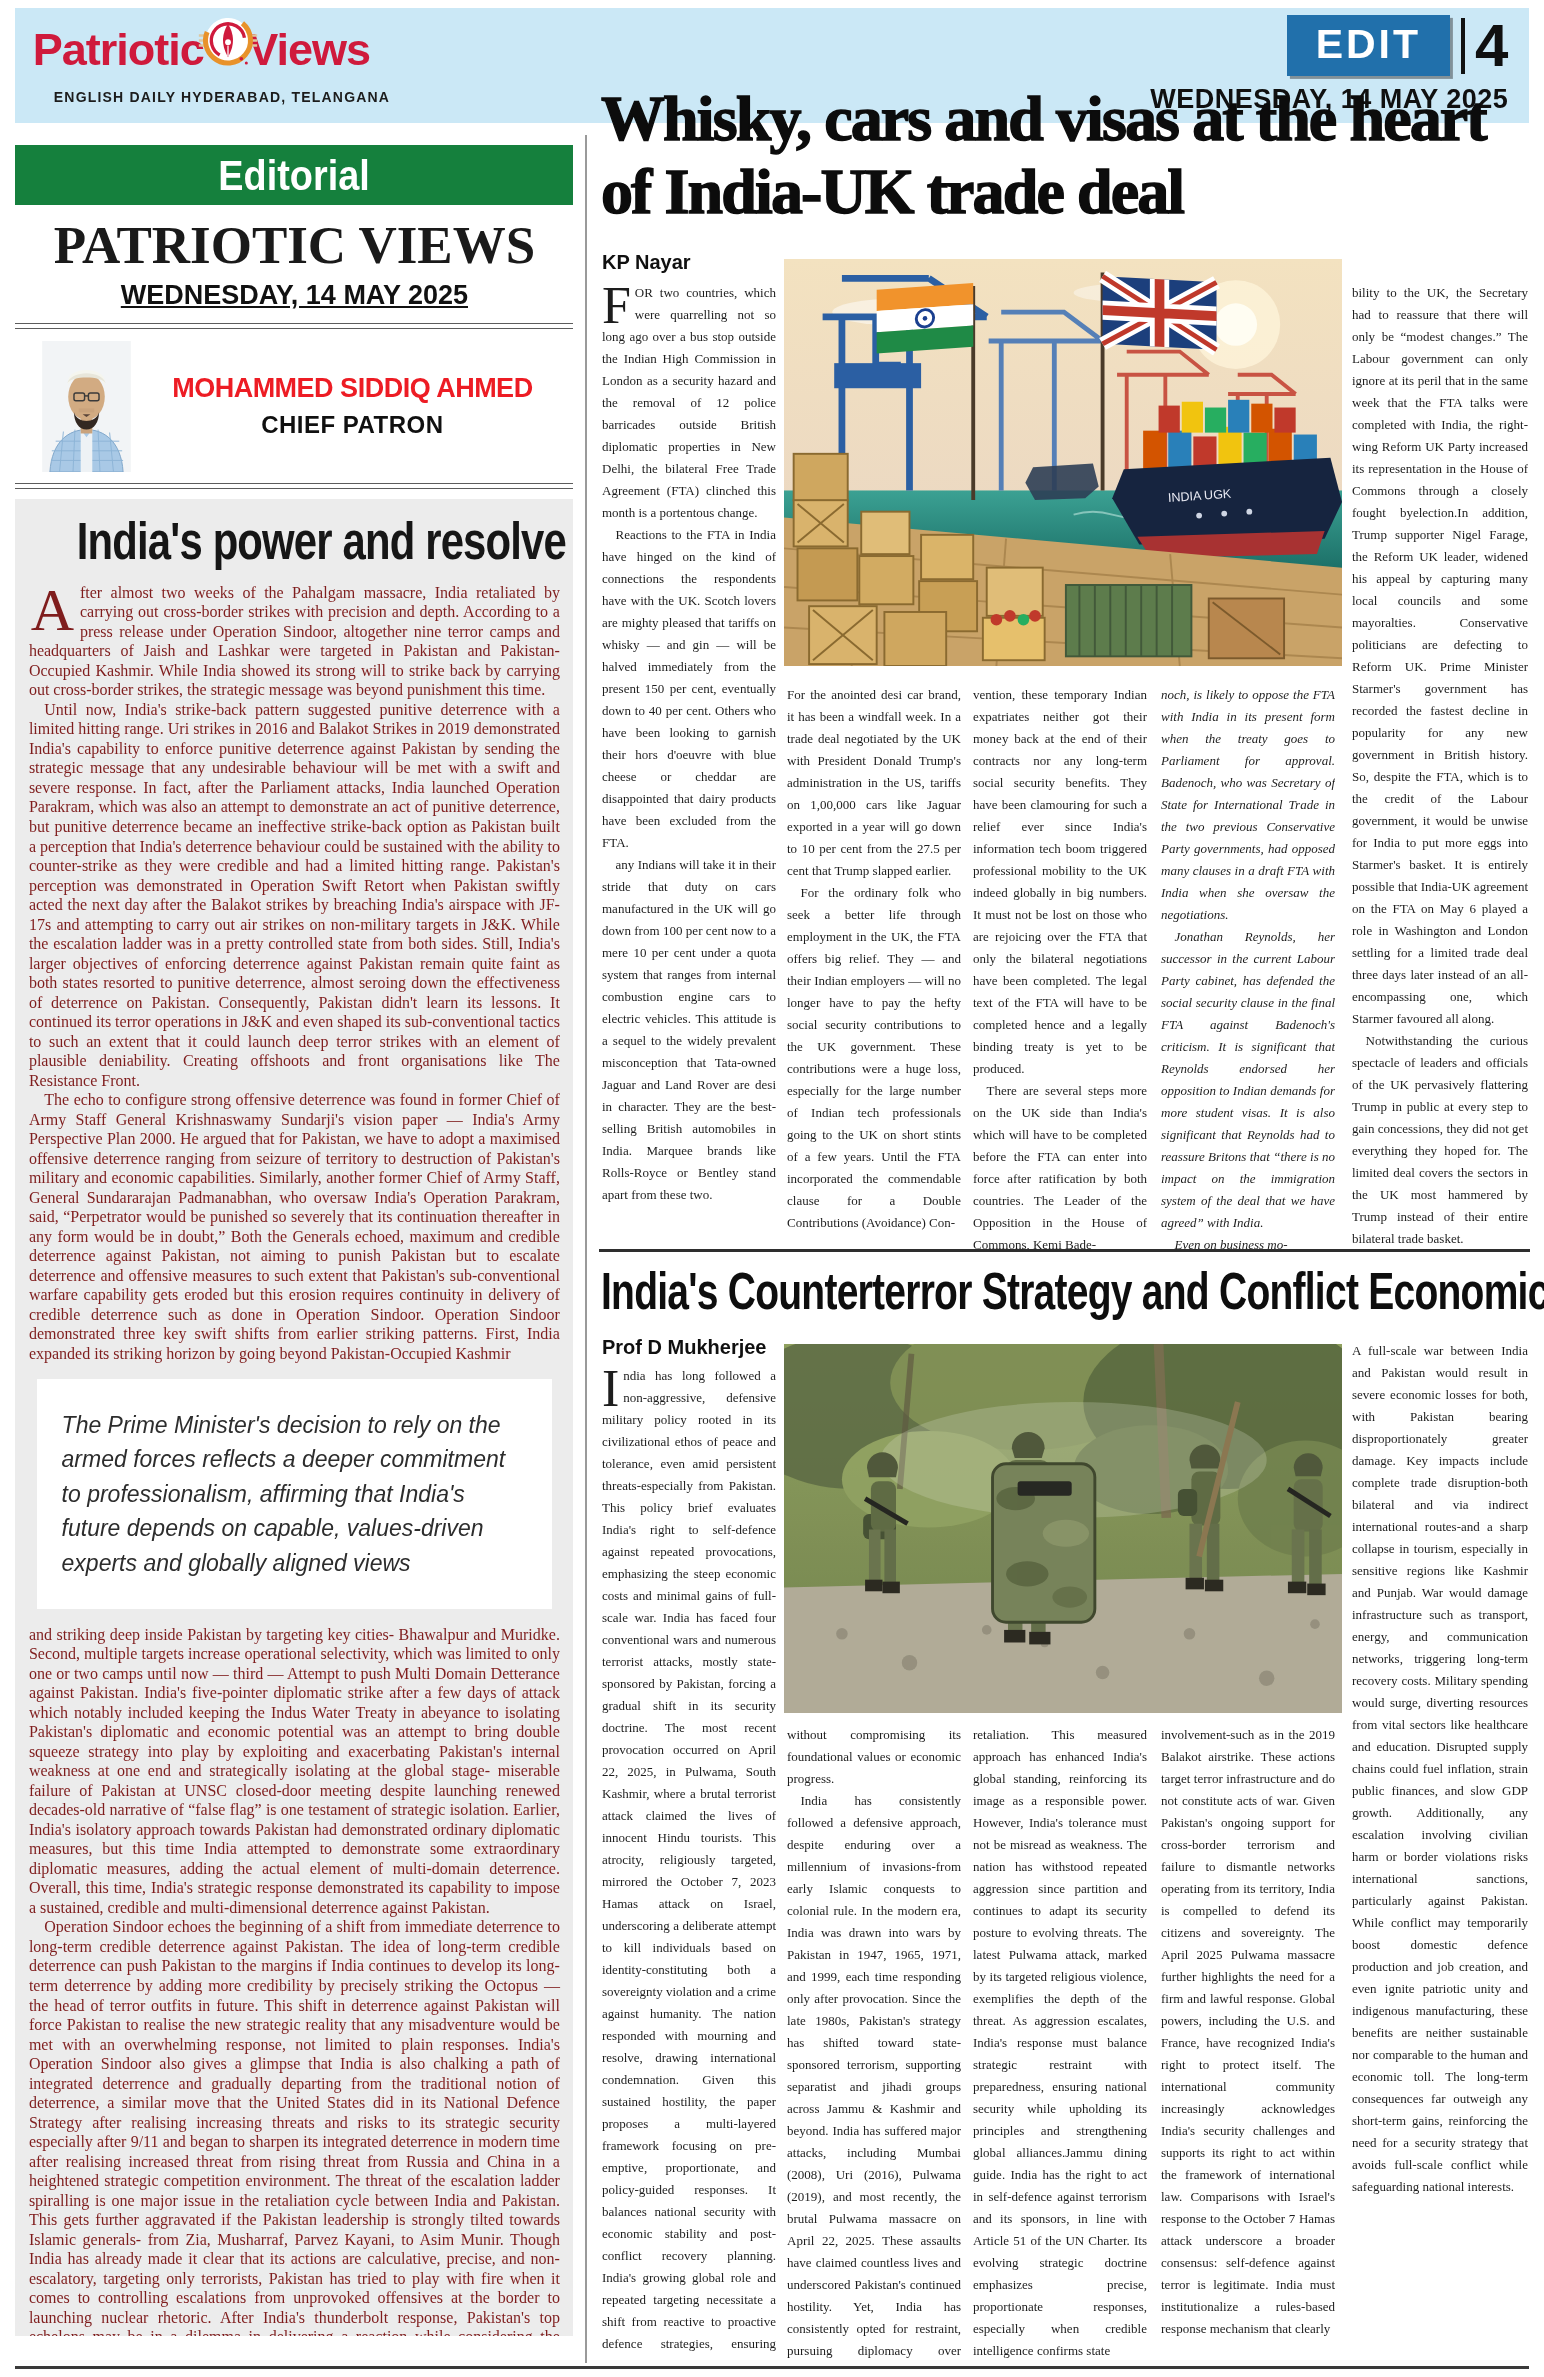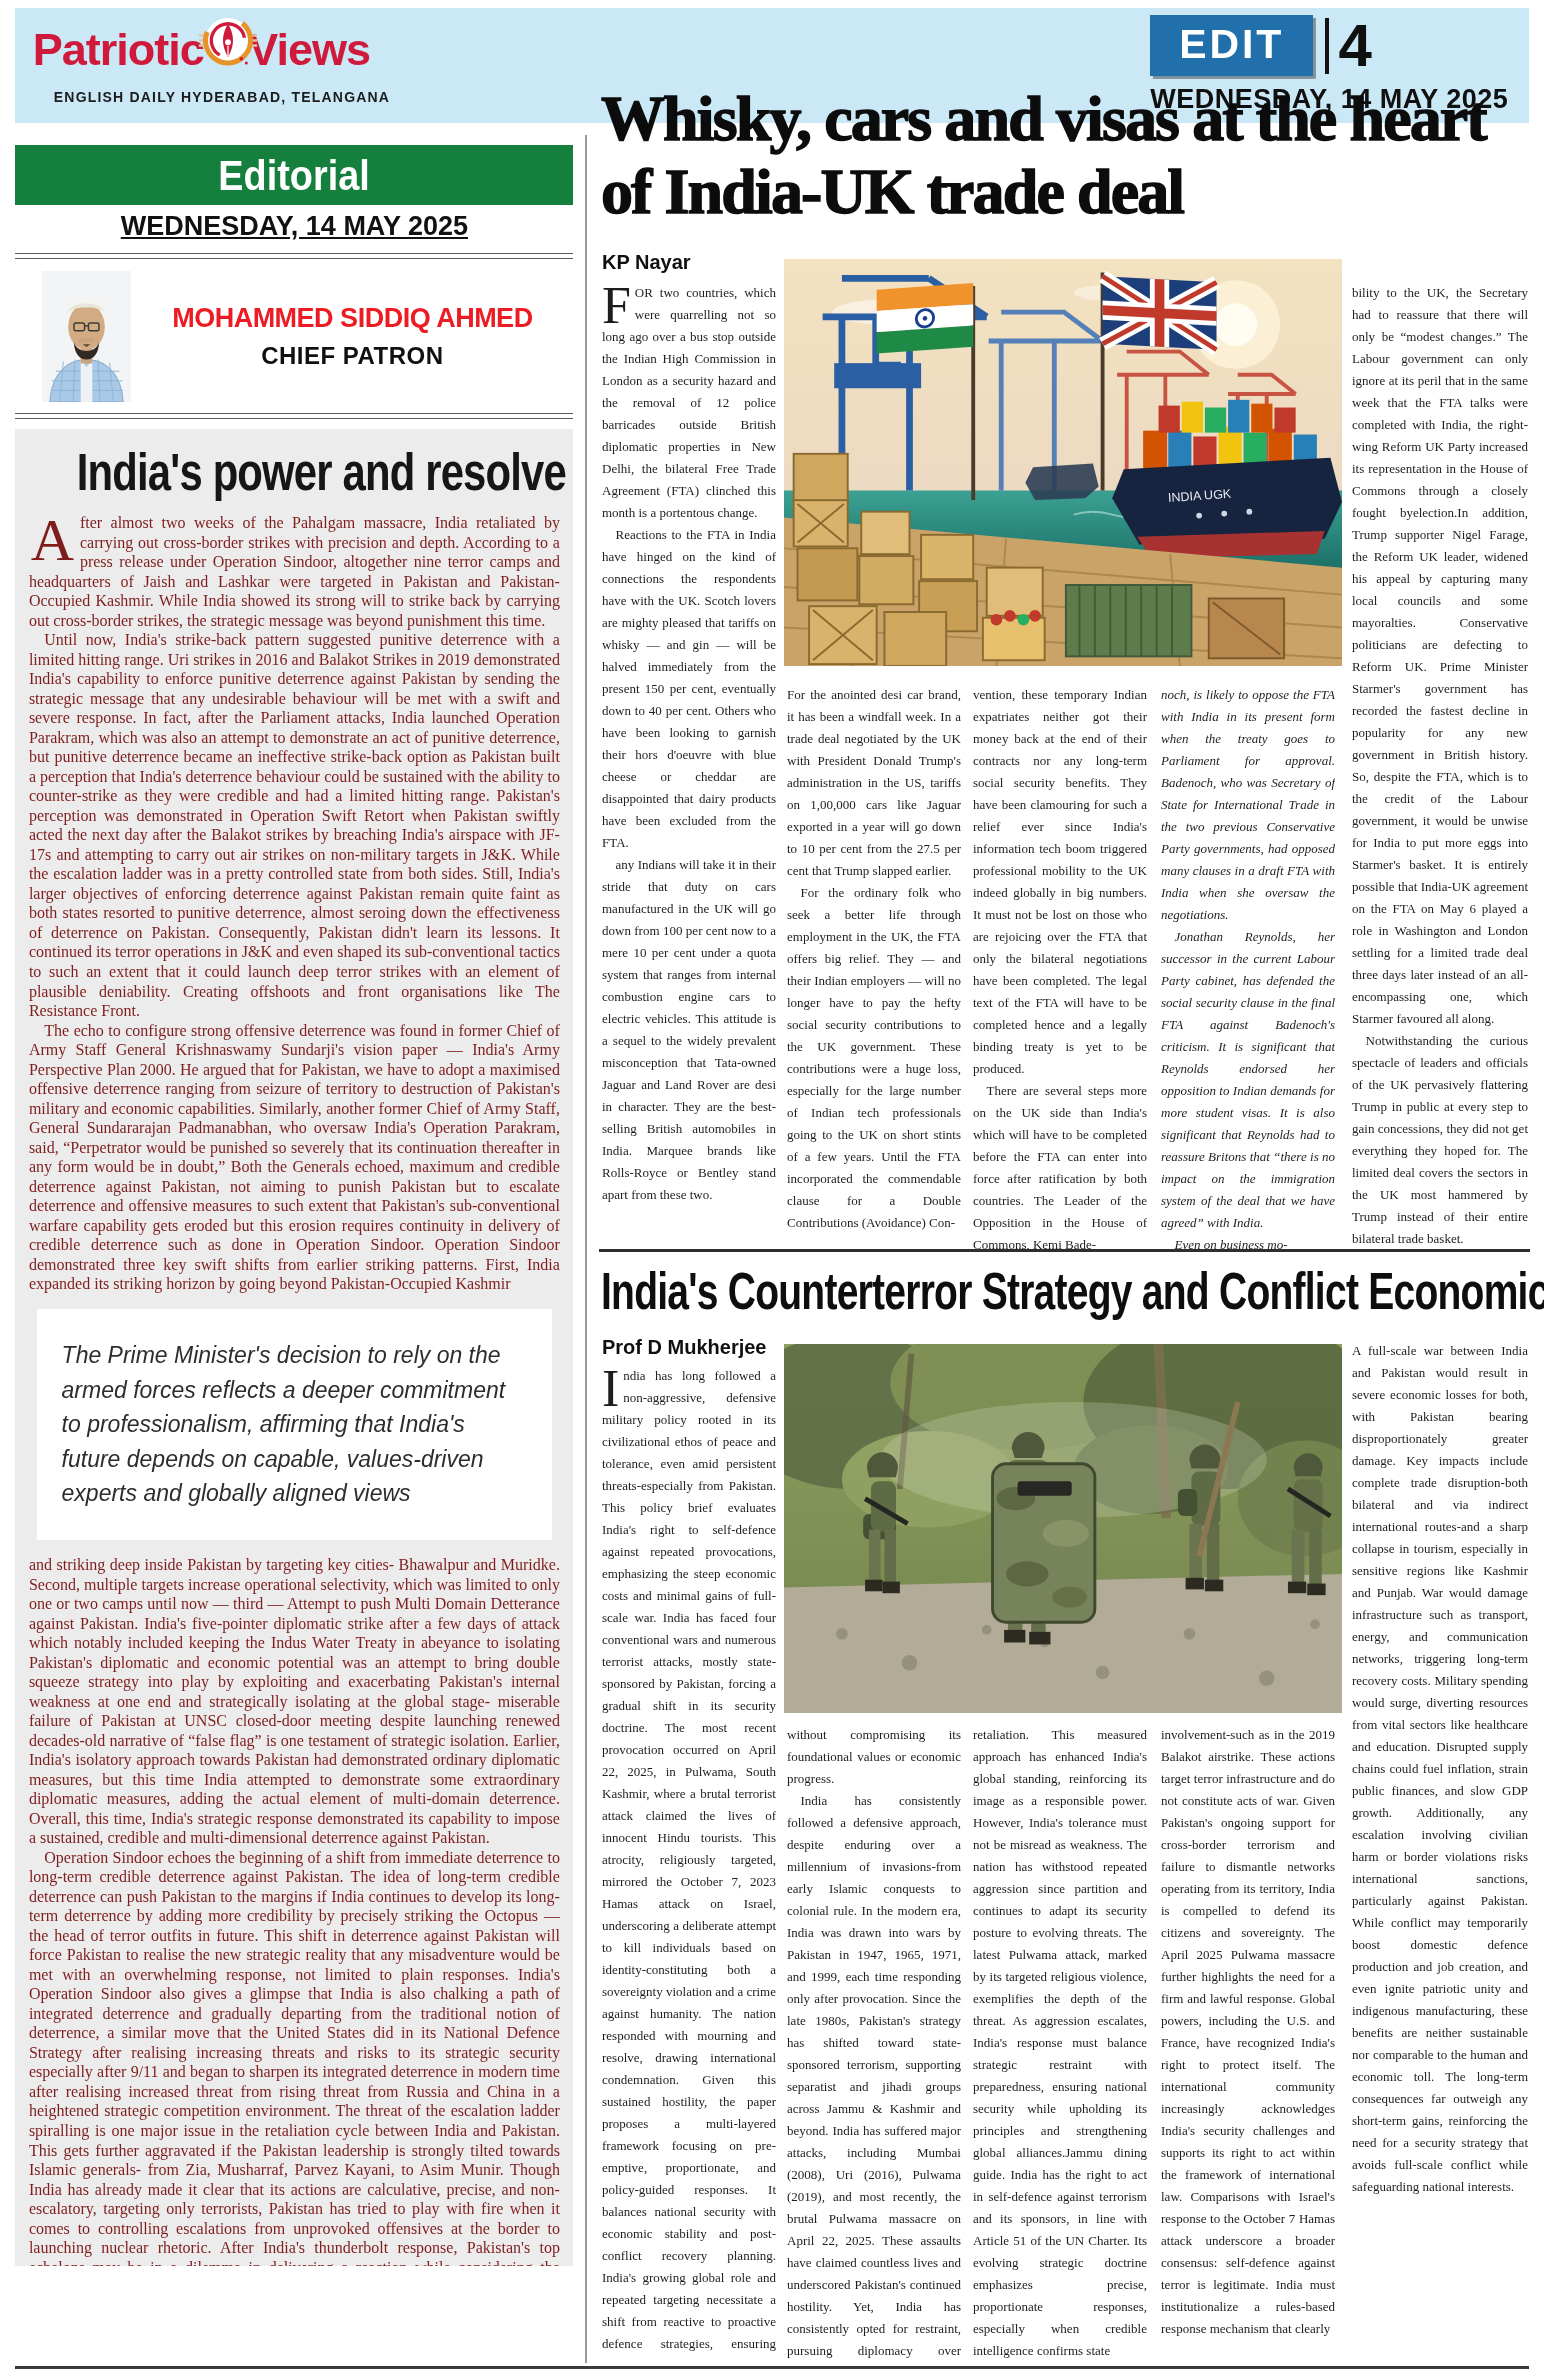--- a/index.html
+++ b/index.html
@@ -7,21 +7,21 @@
         font-family:"Liberation Serif",serif;color:#141414;}
   
   .header{position:absolute;left:15.4px;top:7.7px;width:1514px;height:115px;background:#cbe8f6;}
   .logo{position:absolute;left:17.4px;top:5.8px;}
   .logo-row{display:flex;align-items:center;font-family:"Liberation Sans",sans-serif;
             font-weight:bold;font-size:45px;color:#cf1a3c;letter-spacing:-1px;line-height:1;text-align:center;}
   .logo-icon{width:60px;height:66px;margin:0 -9.7px 5.8px -5.8px;position:relative;top:-3.9px;}
   .logo-tagline{font-family:"Liberation Sans",sans-serif;font-weight:bold;font-size:14px;
                 color:#1c1c1c;letter-spacing:1.2px;margin:3.9px 0 0 21px;}
   .header-right{position:absolute;right:21px;top:7.7px;text-align:right;}
-  .edit-row{display:flex;align-items:center;}
+  .edit-row{display:flex;align-items:center;justify-content:flex-end;}
   .edit-box{background:#2170ab;color:#fff;font-family:"Liberation Sans",sans-serif;
             font-weight:bold;font-size:41px;letter-spacing:2.9px;padding:5.8px 29px 7.7px;
             box-shadow:2.9px 2.9px 0 rgba(40,40,40,.45);}
   .num-sep{width:3.9px;height:56px;background:#111;margin:0 9.7px 0 11.6px;}
   .page-num{font-family:"Liberation Sans",sans-serif;font-weight:bold;font-size:60px;
             color:#101010;line-height:.95;}
   .header-date{font-family:"Liberation Sans",sans-serif;font-weight:bold;font-size:27px;
                color:#101010;margin-top:7.7px;letter-spacing:0.5px;}
   
   .vrule{position:absolute;left:585px;top:135px;width:1.9px;height:2228px;background:#9a9a9a;}
@@ -113,20 +113,21 @@
       <div class="header-date">WEDNESDAY, 14 MAY 2025</div>
     </div>
   </div>
 
   <div class="vrule"></div>
 
   <div class="leftcol">
     <div class="editorial-bar">
       <span>Editorial</span>
     </div>
+    <div class="masthead">PATRIOTIC VIEWS</div>
     <div class="ed-date">WEDNESDAY, 14 MAY 2025</div>
     <div class="double-rule"></div>
 
     <div class="patron">
       <svg class="patron-photo" viewBox="0 0 92 136">
         <rect width="92" height="136" fill="#f2f4f6"></rect>
         <path d="M8 136 C10 104 28 92 46 92 C64 92 82 104 84 136 Z" fill="#a9c9e6"></path>
         <path d="M8 136 C10 104 28 92 46 92 C64 92 82 104 84 136 Z" fill="none" stroke="#7fa6c9" stroke-width="1"></path>
         <g stroke="#8db4d6" stroke-width="1">
           <line x1="14" y1="104" x2="80" y2="104"></line>

